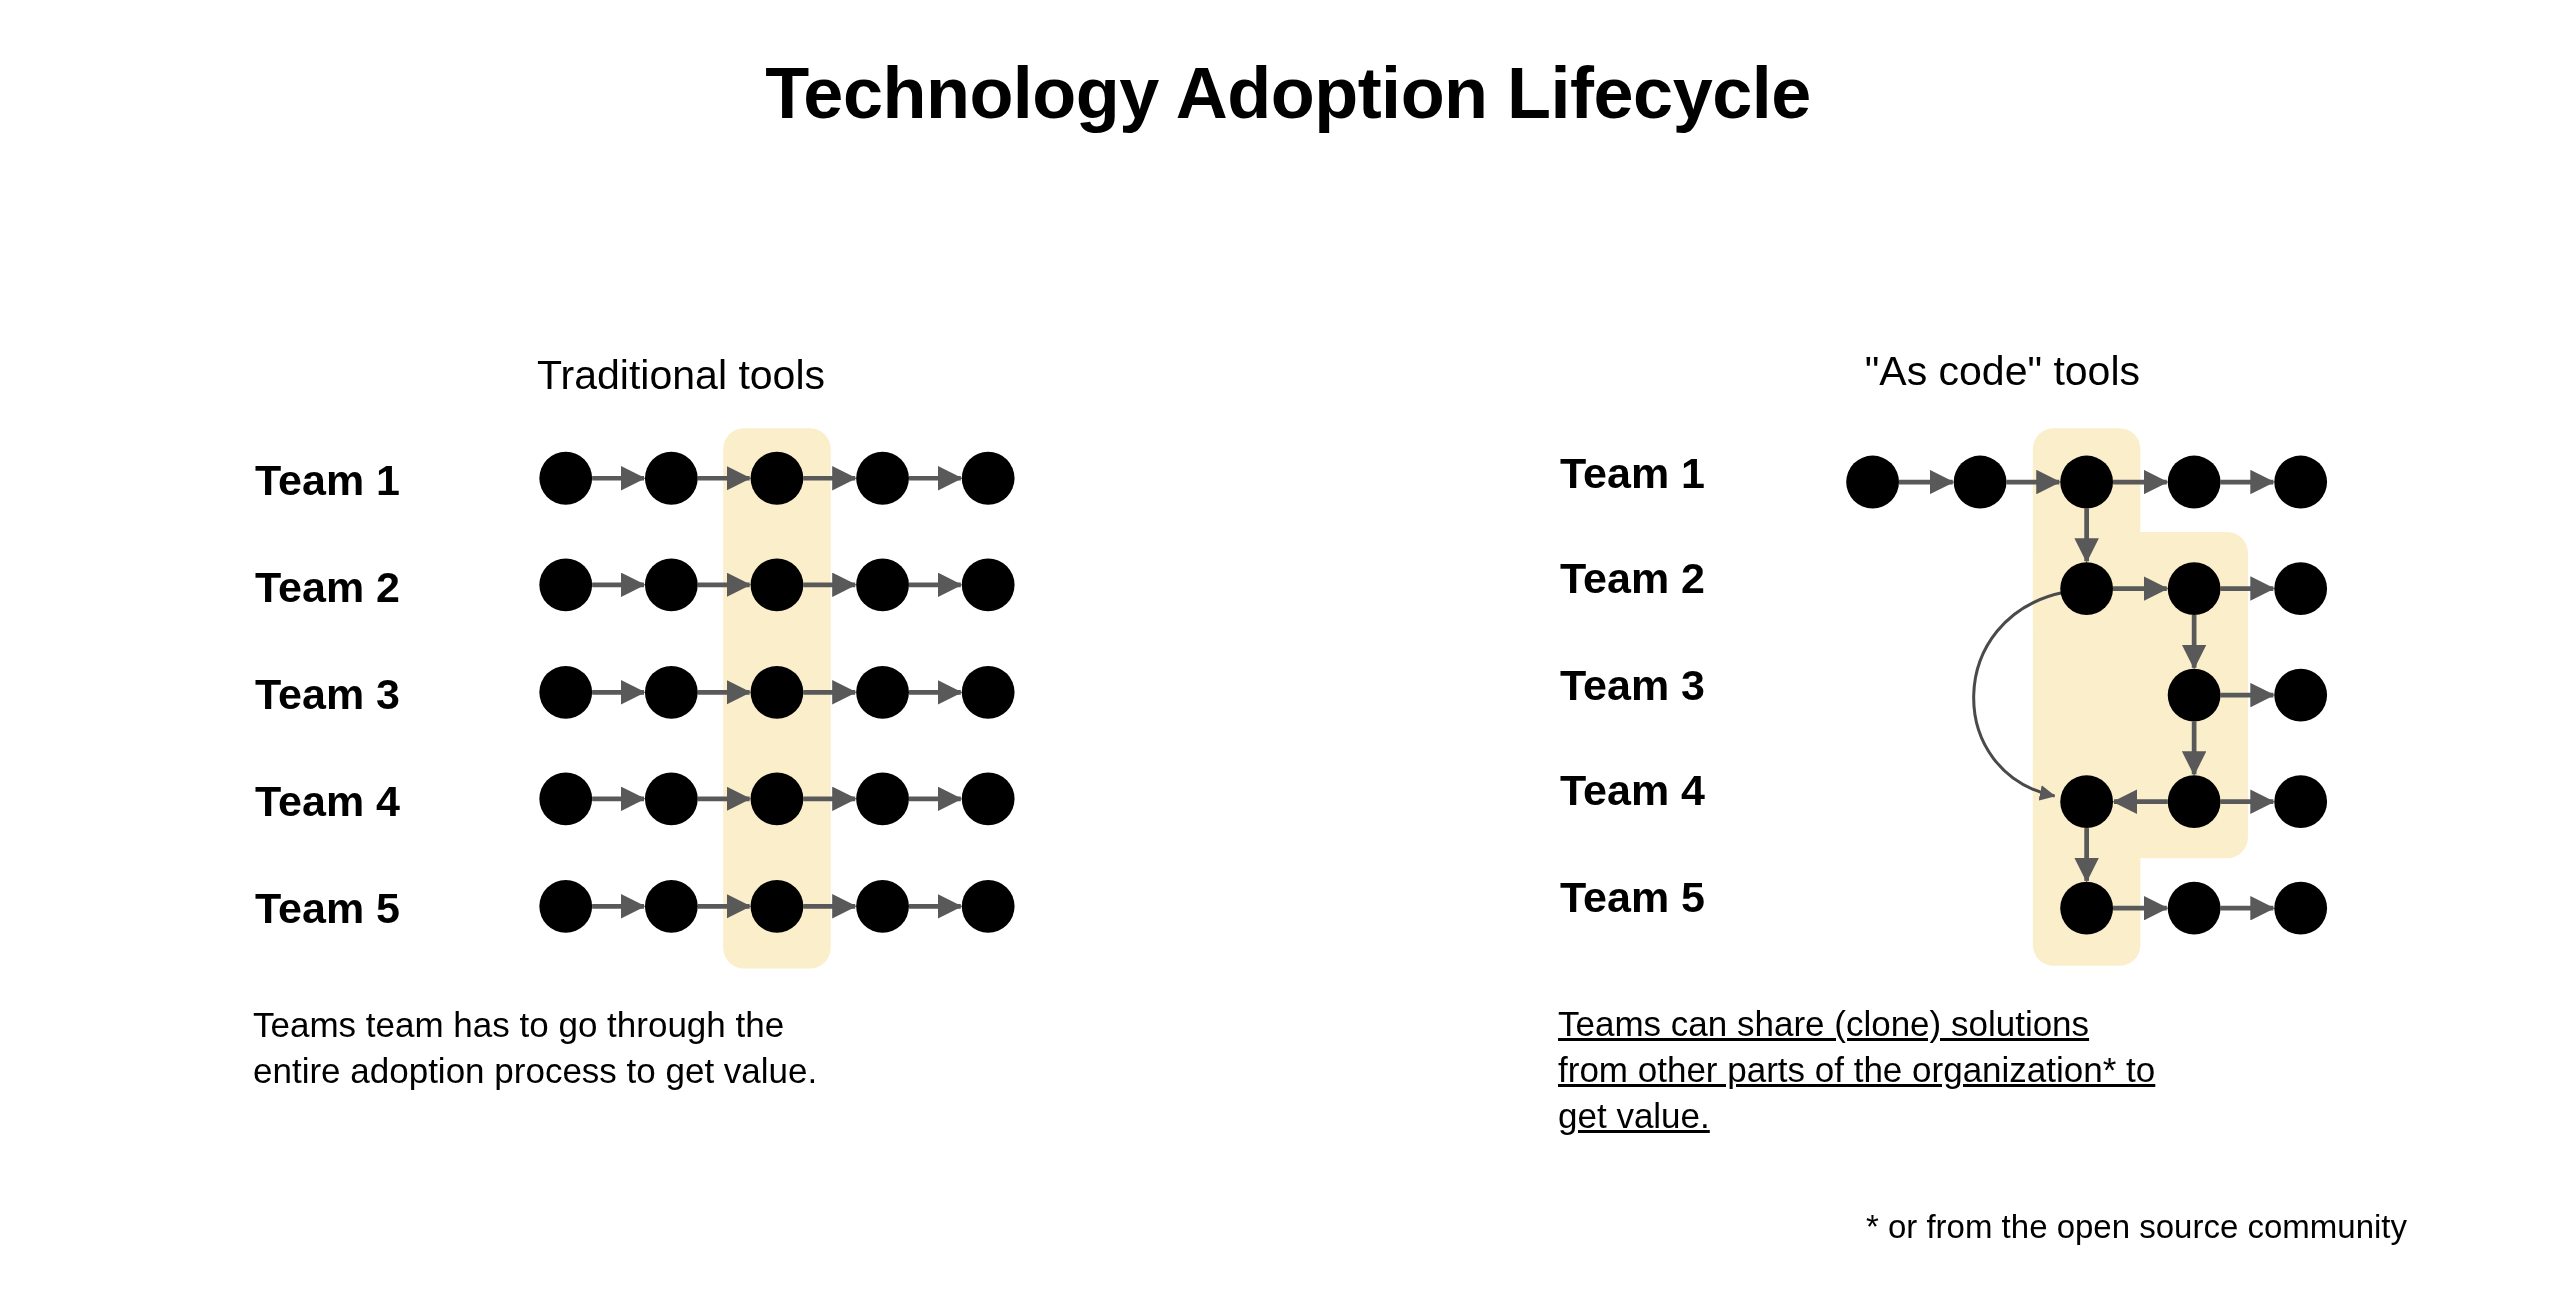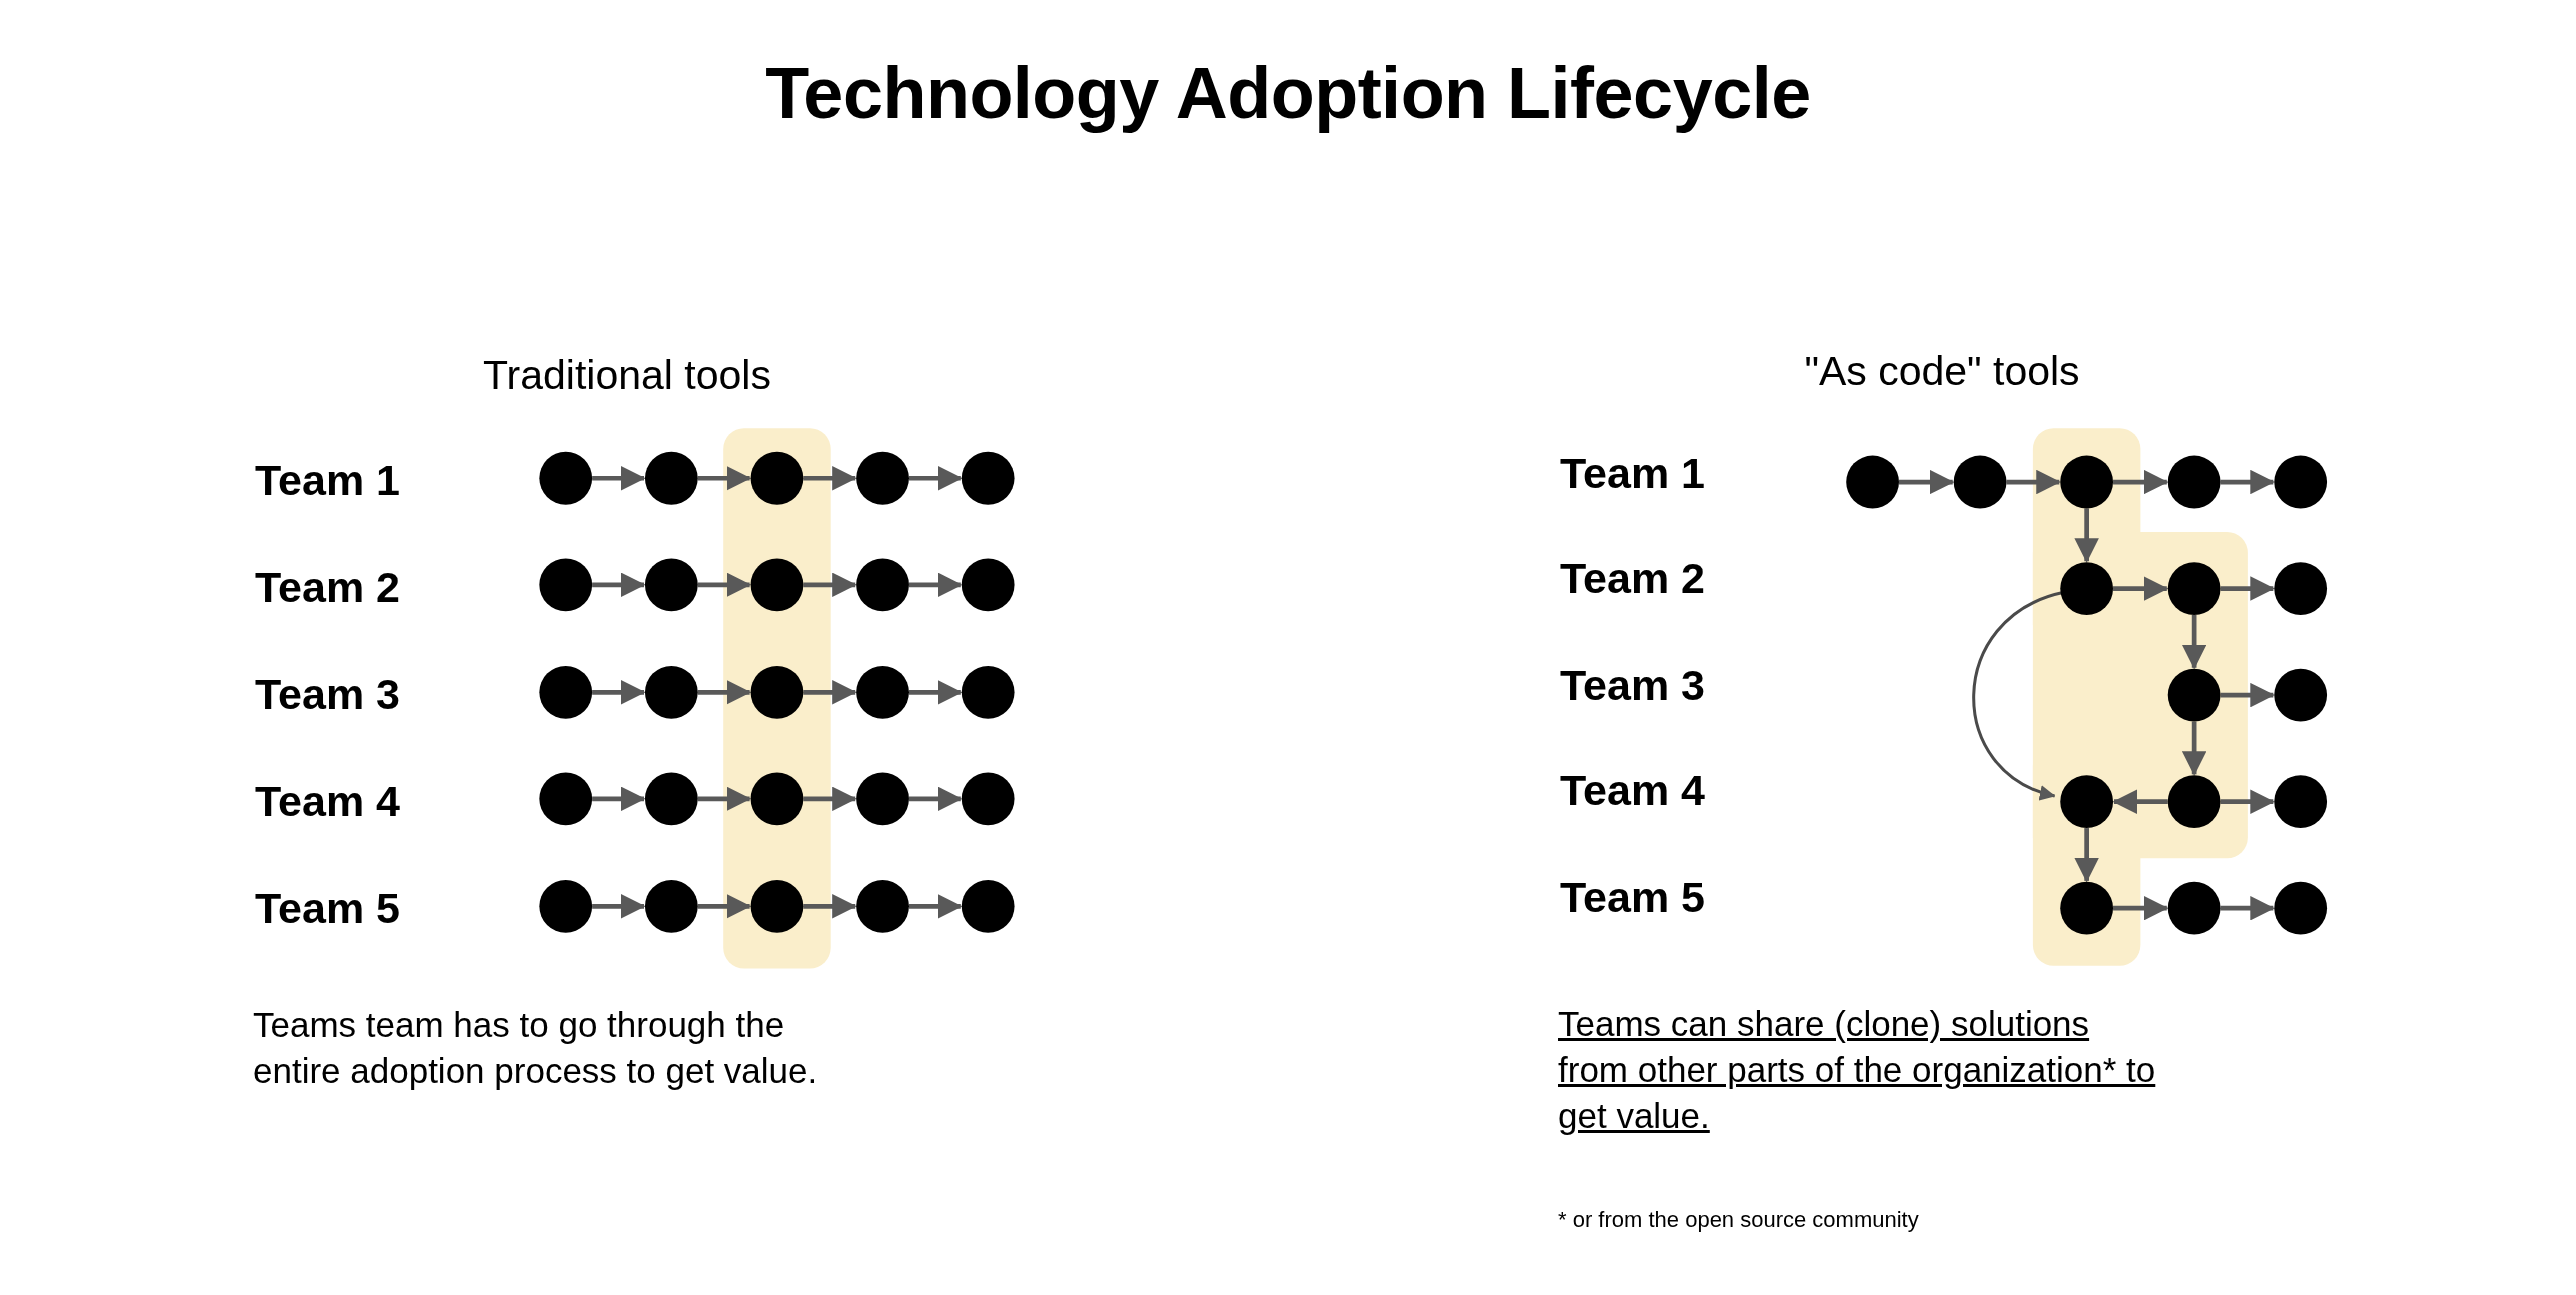--- a/index.html
+++ b/index.html
@@ -33,42 +33,43 @@
     letter-spacing: -0.5px;
     line-height: 1.1;
     white-space: pre;
   }
 
   .panel-heading {
     font-size: 41px;
     font-weight: normal;
     line-height: 1.15;
     white-space: pre;
-    text-align: center;
+    text-align: right;
   }
 
   .team-label {
     font-size: 43px;
     font-weight: bold;
     line-height: 1;
     white-space: pre;
   }
 
   .caption {
     font-size: 35px;
     font-weight: normal;
     line-height: 1.32;
     white-space: pre-line;
   }
 
   .footnote {
-    font-size: 22px;
+    font-size: 33px;
     font-weight: normal;
     line-height: 1.3;
     white-space: pre;
+    text-align: right;
   }
 
   svg.diagram {
     position: absolute;
     left: 0;
     top: 0;
     overflow: visible;
   }
 </style>
 </head>

